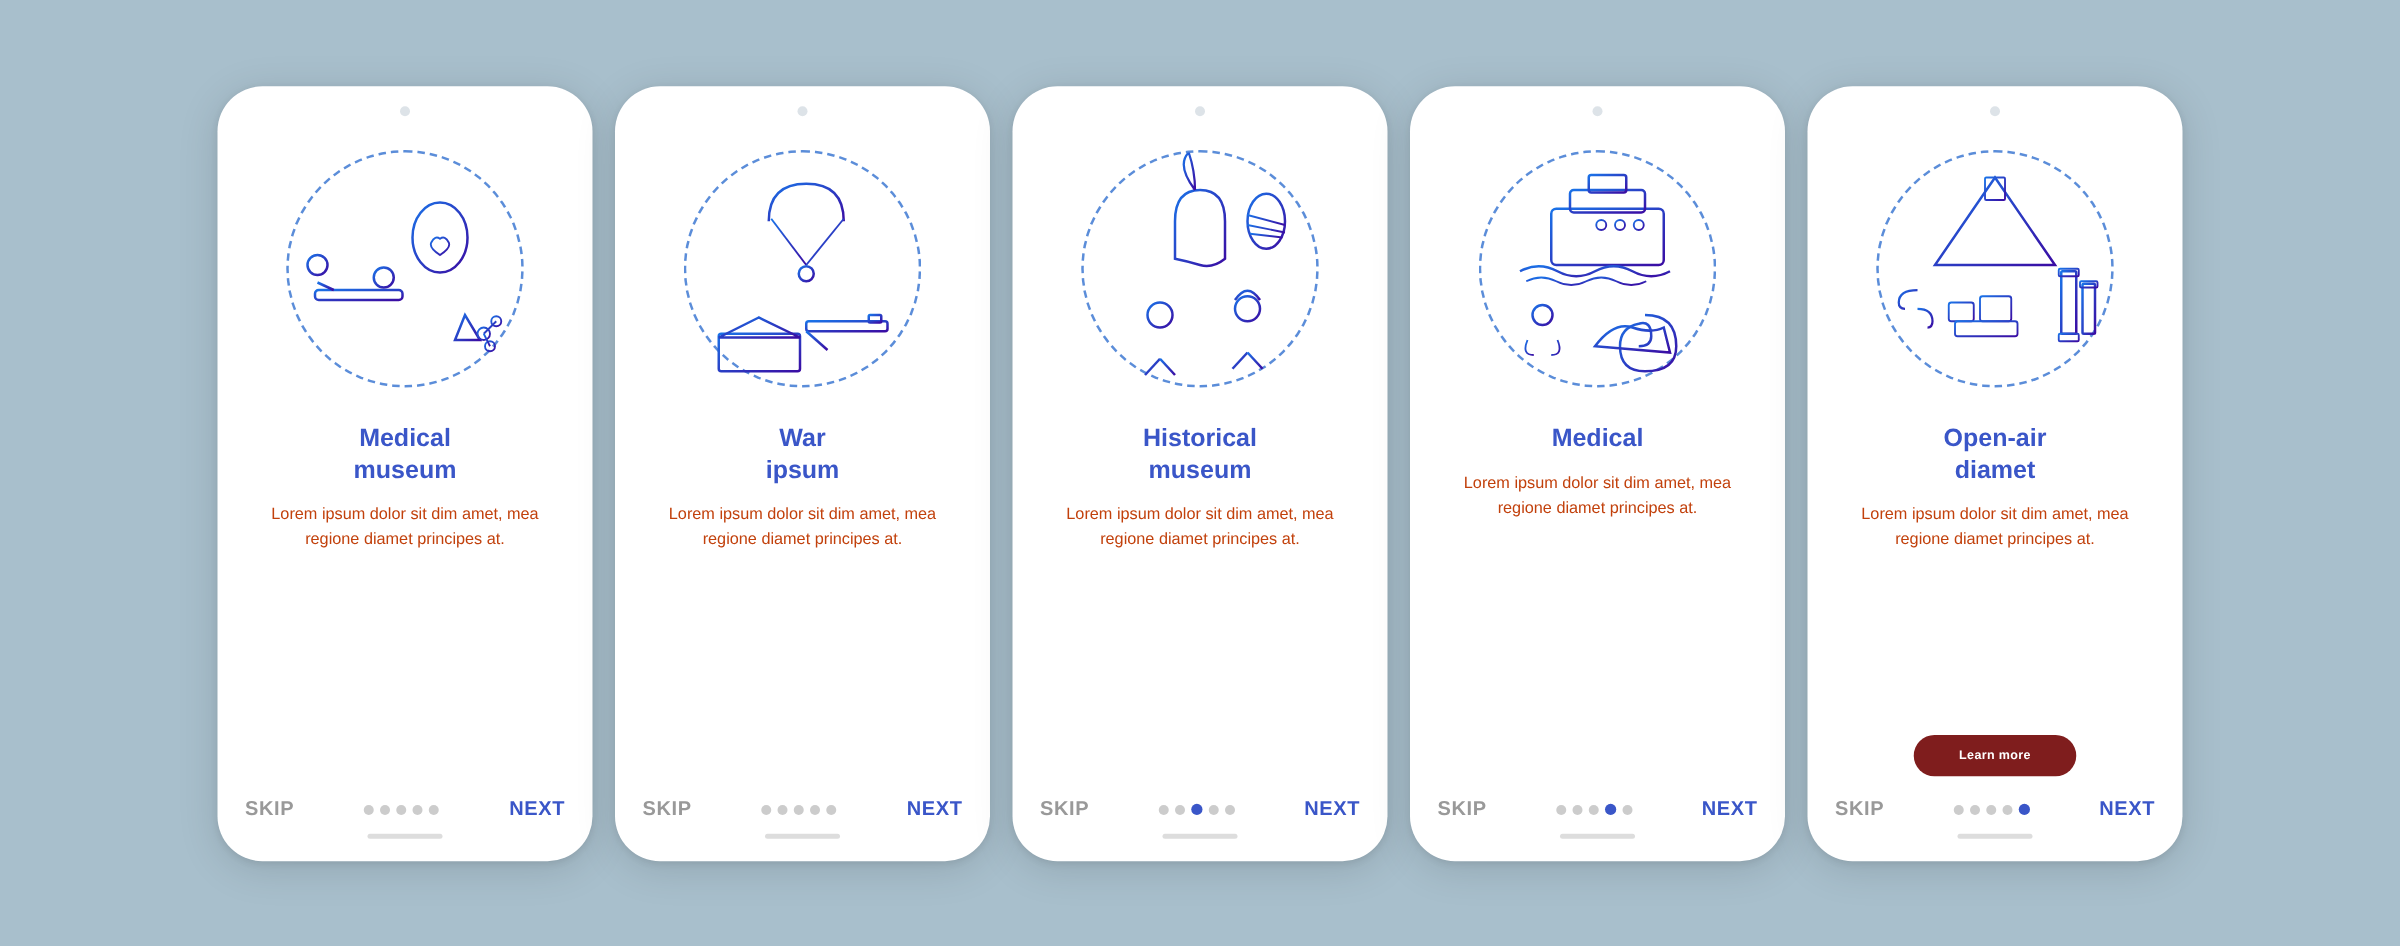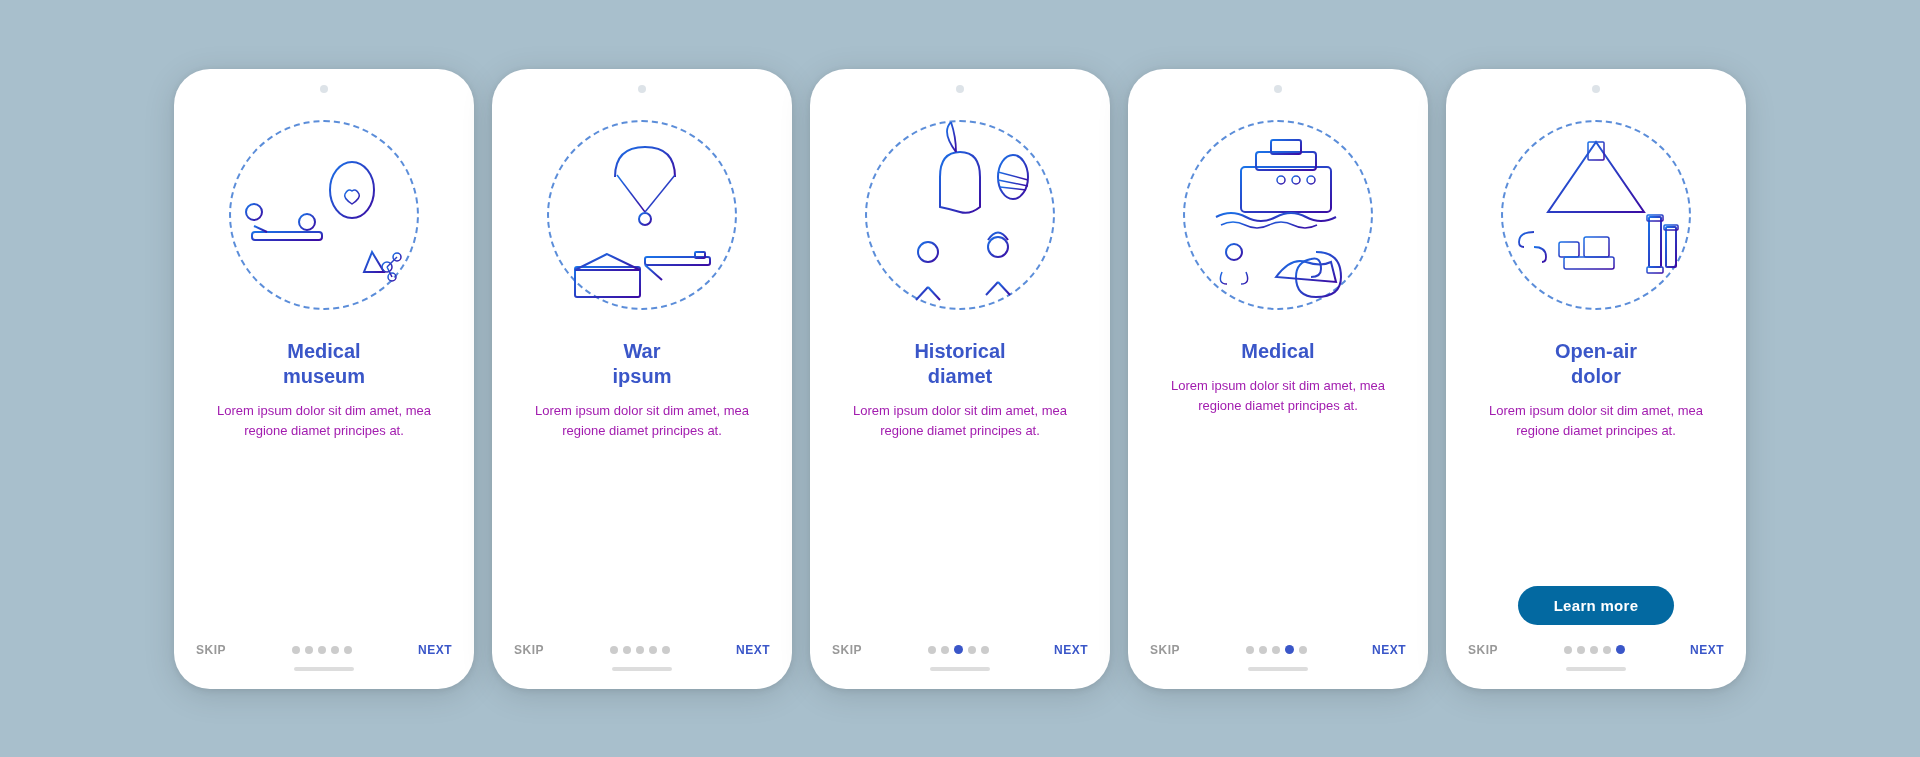--- a/index.html
+++ b/index.html
@@ -74,48 +74,48 @@
     .card-title {
       font-size: 20px;
       font-weight: 700;
       color: #3a56c8;
       text-align: center;
       margin-bottom: 12px;
       line-height: 1.25;
     }
     .card-desc {
       font-size: 13px;
-      color: #a21caf;
+      color: #c2410c;
       text-align: center;
       line-height: 1.6;
       margin-bottom: 16px;
       flex: 1;
     }
     .learn-more-btn {
-      background: #0369a1;
+      background: #7f1d1d;
       color: #fff;
       border: none;
       border-radius: 24px;
       padding: 11px 36px;
-      font-size: 15px;
+      font-size: 10px;
       font-weight: 600;
       cursor: pointer;
       margin-bottom: 10px;
       letter-spacing: 0.3px;
     }
     .card-footer {
       width: 100%;
       display: flex;
       align-items: center;
       justify-content: space-between;
       margin-top: auto;
       padding-top: 8px;
     }
     .nav-label {
-      font-size: 12px;
+      font-size: 16px;
       font-weight: 600;
       color: #999;
       letter-spacing: 0.5px;
     }
     .dots {
       display: flex;
       gap: 5px;
       align-items: center;
     }
     .dot {
@@ -276,21 +276,21 @@
         <circle cx="130" cy="125" r="10" stroke="url(#blueGrad3)" fill="none" stroke-width="2"></circle>
         <line x1="130" y1="135" x2="130" y2="160" stroke="url(#blueGrad3)" stroke-width="2"></line>
         <line x1="117" y1="145" x2="143" y2="145" stroke="url(#blueGrad3)" stroke-width="2"></line>
         <line x1="130" y1="160" x2="118" y2="173" stroke="url(#blueGrad3)" stroke-width="2"></line>
         <line x1="130" y1="160" x2="142" y2="173" stroke="url(#blueGrad3)" stroke-width="2"></line>
 
         <path d="M120 118 q10-15 20 0" stroke="url(#blueGrad3)" fill="none" stroke-width="2"></path>
       </svg>
     </div>
     <div class="card-title" style="white-space:pre-line">Historical
-diamet</div>
+museum</div>
     <div class="card-desc">Lorem ipsum dolor sit dim amet, mea regione diamet principes at.</div>
     <div class="card-footer">
       <span class="nav-label">SKIP</span>
       <div class="dots">
         <div class="dot"></div>
         <div class="dot"></div>
         <div class="dot active"></div>
         <div class="dot"></div>
         <div class="dot"></div>
       </div>
@@ -376,21 +376,21 @@
         <rect x="160" y="103" width="14" height="5" rx="1" stroke="url(#blueGrad5)" fill="none" stroke-width="1.5"></rect>
 
         <rect x="55" y="120" width="20" height="15" rx="2" stroke="url(#blueGrad5)" fill="none" stroke-width="1.5"></rect>
         <rect x="80" y="115" width="25" height="20" rx="2" stroke="url(#blueGrad5)" fill="none" stroke-width="1.5"></rect>
         <rect x="60" y="135" width="50" height="12" rx="2" stroke="url(#blueGrad5)" fill="none" stroke-width="1.5"></rect>
 
         <line x1="20" y1="150" x2="175" y2="150" stroke="url(#blueGrad5)" stroke-width="1.5"></line>
       </svg>
     </div>
     <div class="card-title" style="white-space:pre-line">Open-air
-dolor</div>
+diamet</div>
     <div class="card-desc">Lorem ipsum dolor sit dim amet, mea regione diamet principes at.</div>
     <button class="learn-more-btn">Learn more</button>
     <div class="card-footer">
       <span class="nav-label">SKIP</span>
       <div class="dots">
         <div class="dot"></div>
         <div class="dot"></div>
         <div class="dot"></div>
         <div class="dot"></div>
         <div class="dot active"></div>

